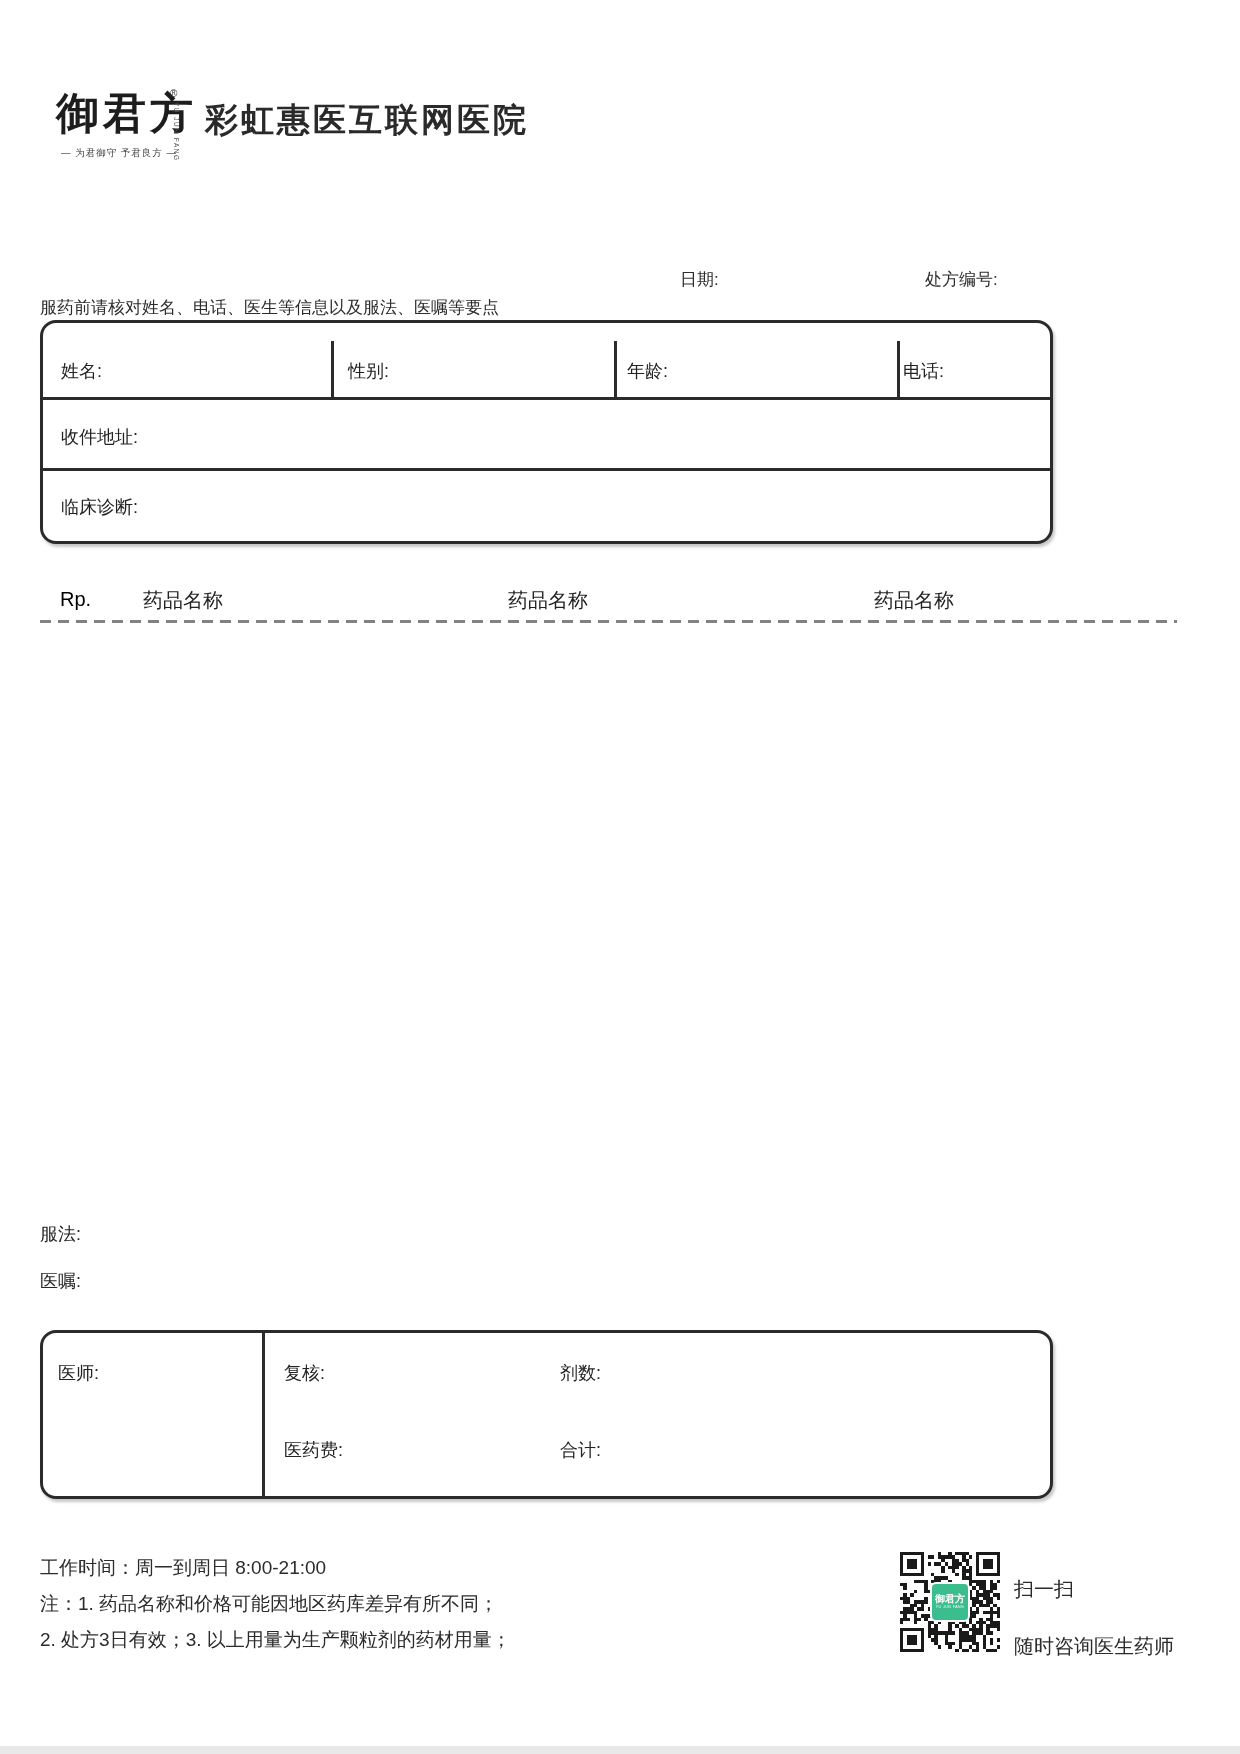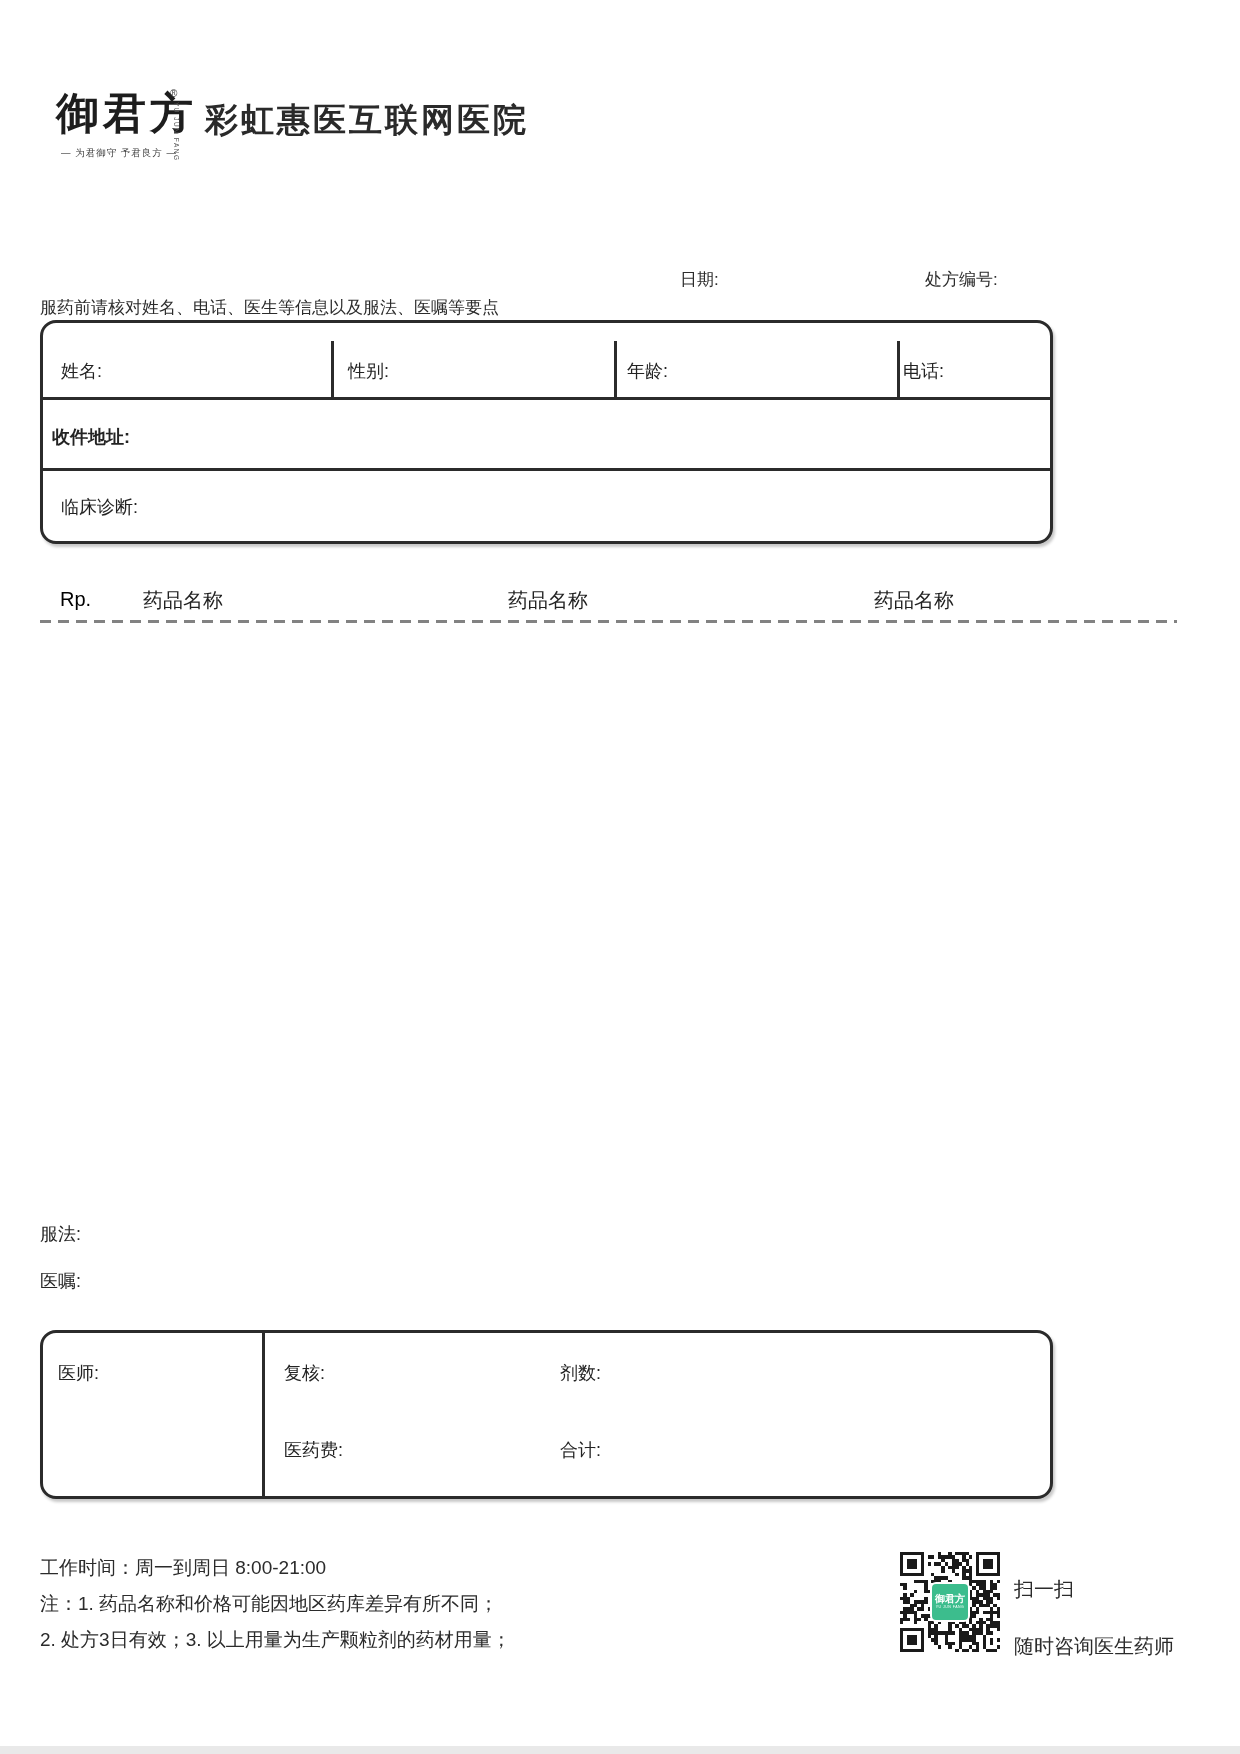--- a/index.html
+++ b/index.html
@@ -105,21 +105,21 @@
     <div class="lbl" style="left:18px;top:39px;">姓名:</div>
     <div class="lbl" style="left:305px;top:39px;">性别:</div>
     <div class="lbl" style="left:584px;top:39px;">年龄:</div>
     <div class="lbl" style="left:860px;top:39px;">电话:</div>
 
     <div class="vline" style="left:288px;top:18px;height:56px;"></div>
     <div class="vline" style="left:571px;top:18px;height:56px;"></div>
     <div class="vline" style="left:854px;top:18px;height:56px;"></div>
 
     <div class="hline" style="top:74px;"></div>
-    <div class="lbl" style="left:9px;top:105px;font-weight:bold;">收件地址:</div>
+    <div class="lbl" style="left:18px;top:105px;">收件地址:</div>
     <div class="hline" style="top:145px;"></div>
     <div class="lbl" style="left:18px;top:175px;">临床诊断:</div>
   </div>
 
   <div class="abs rp-label">Rp.</div>
   <div class="abs rp-col rp-col-1">药品名称</div>
   <div class="abs rp-col rp-col-2">药品名称</div>
   <div class="abs rp-col rp-col-3">药品名称</div>
   <div class="abs dash-sep"></div>
 

